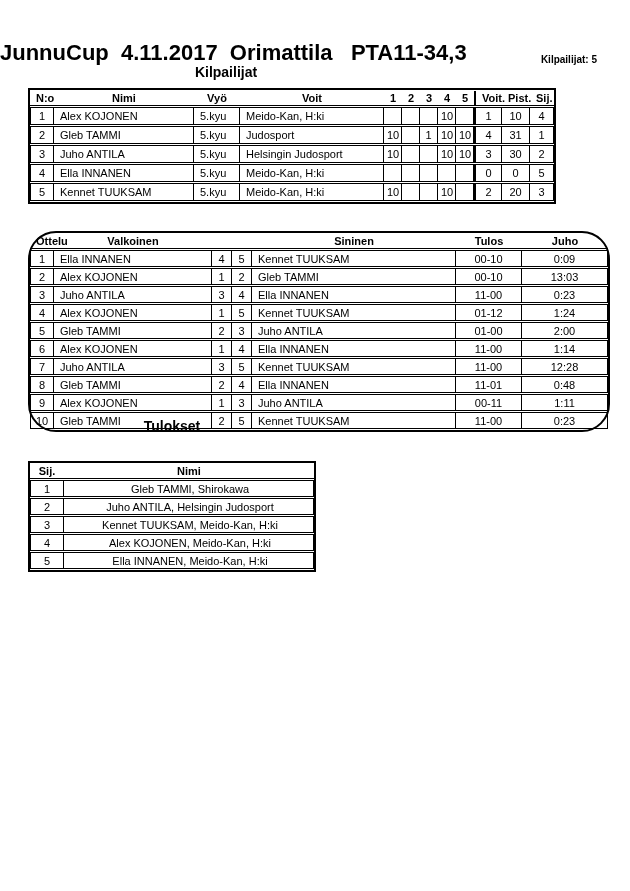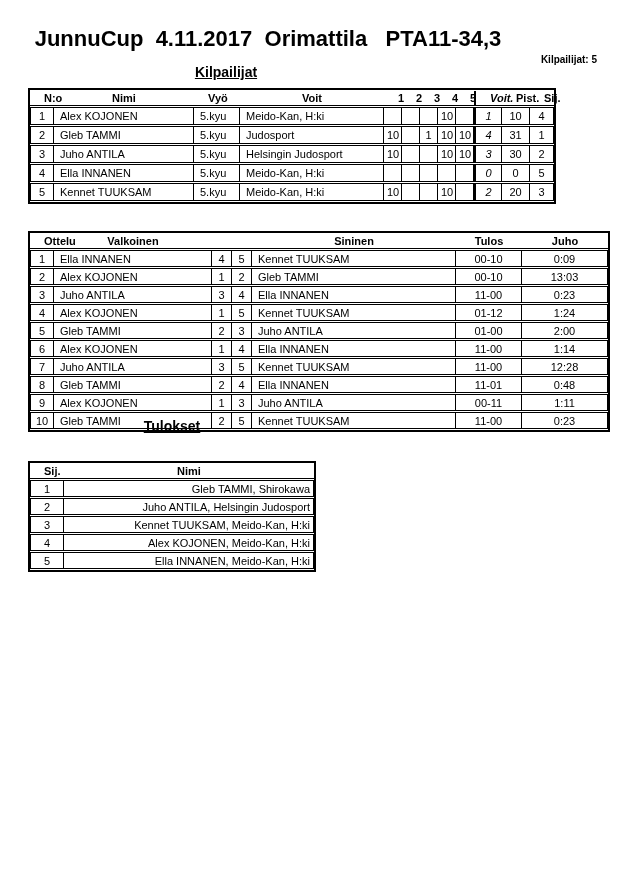--- a/index.html
+++ b/index.html
@@ -4,74 +4,74 @@
 <style>
   html, body { margin: 0; padding: 0; background: #ffffff; }
   body {
     width: 630px; height: 891px;
     font-family: "Liberation Sans", sans-serif;
     color: #000;
   }
   .page { position: relative; width: 630px; height: 891px; background: #fff; overflow: hidden; }
 
   .doc-title {
-    position: absolute; top: 26px; left: 0; width: 536px;
-    text-align: center; font-size: 22px; font-weight: bold;
+    position: absolute; top: 40px; left: 0; width: 536px;
+    text-align: left; font-size: 22px; font-weight: bold;
     white-space: pre; letter-spacing: 0px;
   }
   .comp-count {
     position: absolute; top: 54px; right: 33px;
     font-size: 10px; font-weight: bold; text-align: right;
   }
   .sec-heading {
-    position: absolute; font-size: 14px; font-weight: bold; text-align: center; text-decoration: underline;
+    position: absolute; font-size: 14px; font-weight: bold; text-align: center;
   }
   .h-kilp { top: 64px;  left: 0; width: 452px; }
   .h-ott  { top: 211px; left: 0; width: 590px; }
   .h-tul  { top: 418px; left: 0; width: 344px; }
 
   .tbl-wrap { position: absolute; border: 2px solid #000; background: #fff; }
   .w-kilp { top: 88px;  left: 28px; }
-  .w-ott  { top: 231px; left: 28px; }
+  .w-ott  { top: 231px; left: 28px; border-radius: 28px; }
   .w-tul  { top: 461px; left: 28px; }
 
   table {
     border-collapse: separate;
     border-spacing: 0 1px;
     table-layout: fixed;
     font-size: 11px;
   }
   .t-kilp { width: 524px; }
   .t-ott  { width: 578px; }
   .t-tul  { width: 284px; }
 
   th {
     font-weight: bold; text-align: center; vertical-align: middle;
     border: none; border-bottom: 1px solid #000;
-    height: 15px; padding: 0 14px;
+    height: 15px; padding: 0 6px;
     white-space: nowrap; overflow: visible;
     box-sizing: border-box; font-size: 11px;
   }
   td {
     border-top: 1px solid #000; border-bottom: 1px solid #000; border-right: 1px solid #000;
     text-align: center; vertical-align: middle;
     height: 17px; padding: 0 3px;
     white-space: nowrap; overflow: hidden;
     box-sizing: border-box;
   }
   td:first-child { border-left: 1px solid #000; }
   .t-kilp td { height: 18px; }
 
   
-  .t-kilp th:nth-child(10), .t-kilp td:nth-child(10) { border-left: 2px solid #000; font-style: italic; }
+  .t-kilp th:nth-child(10), .t-kilp td:nth-child(10) { border-left: 2px solid #000; }
 
   
   .t-kilp td:nth-child(2), .t-kilp td:nth-child(3), .t-kilp td:nth-child(4) { text-align: left; padding-left: 6px; }
   .t-ott  td:nth-child(2), .t-ott  td:nth-child(5) { text-align: left; padding-left: 6px; }
-  .t-tul  td:nth-child(2) { text-align: right; padding-left: 6px; }
+  .t-tul  td:nth-child(2) { text-align: center; padding-left: 6px; }
 </style>
 </head>
 <body>
 
 <div class="page">
 
   <div class="doc-title">JunnuCup  4.11.2017  Orimattila   PTA11-34,3</div>
   <div class="comp-count">Kilpailijat: 5</div>
 
   <div class="sec-heading h-kilp">Kilpailijat</div>

